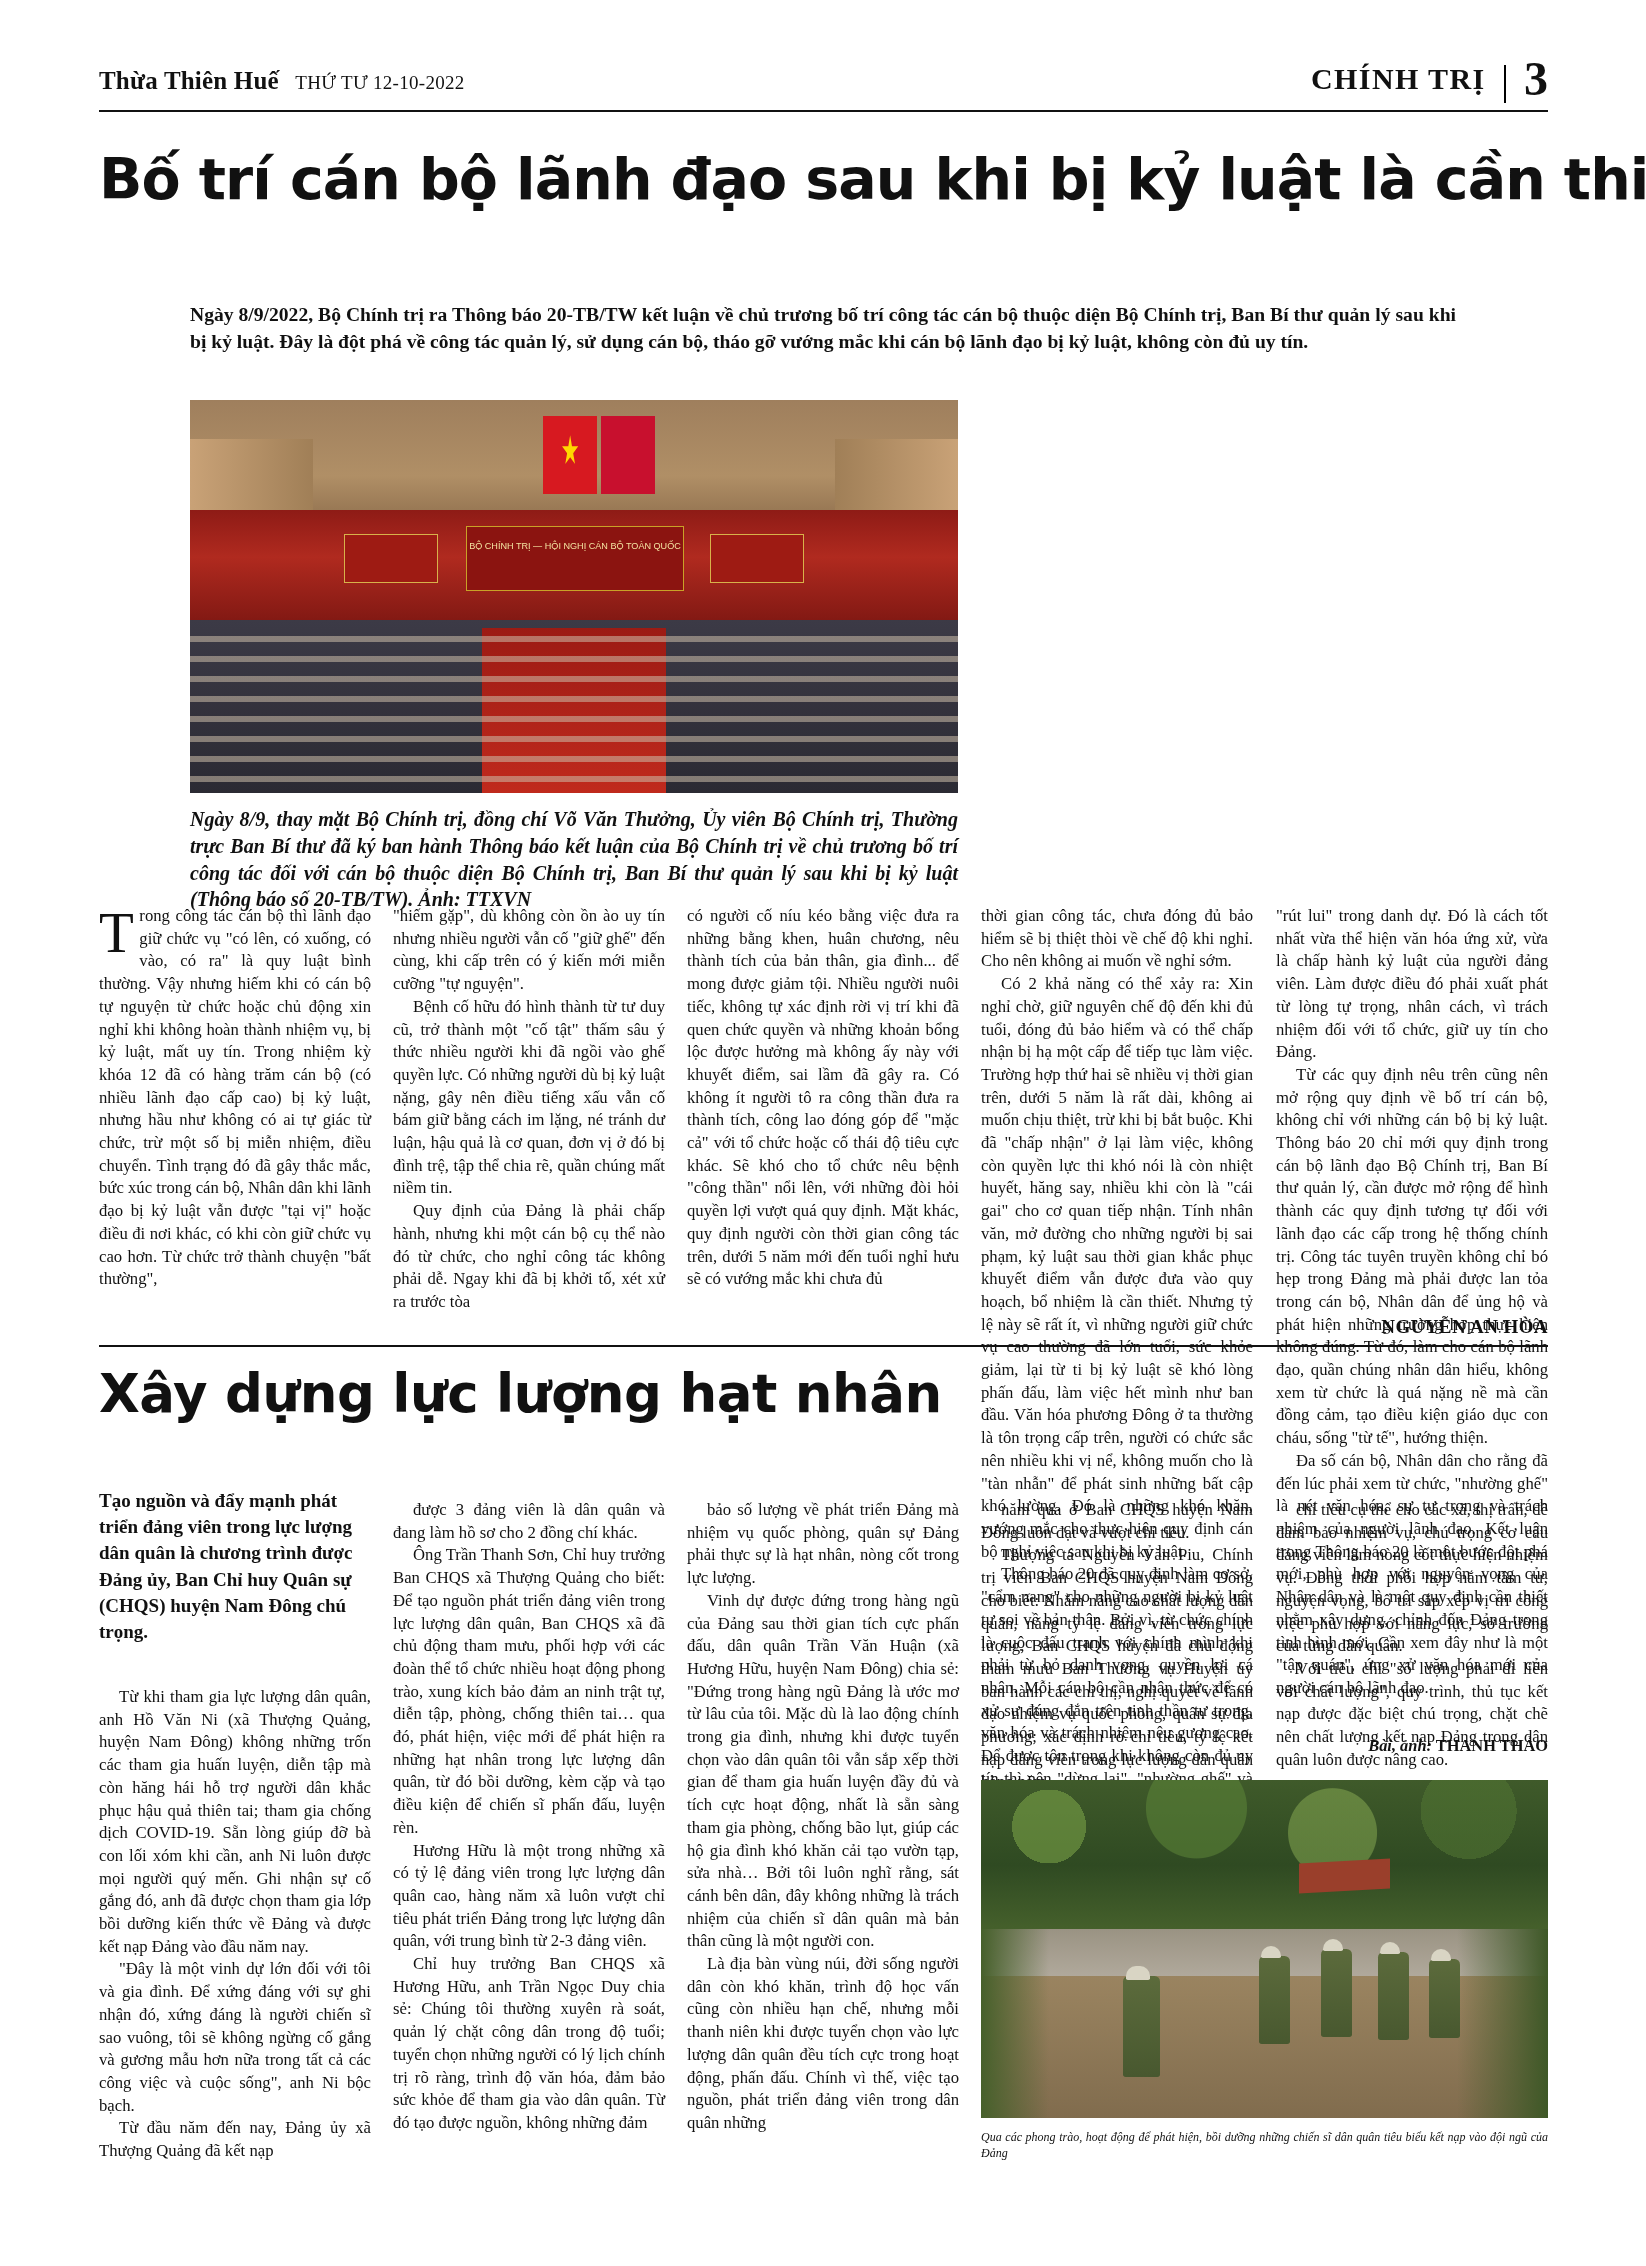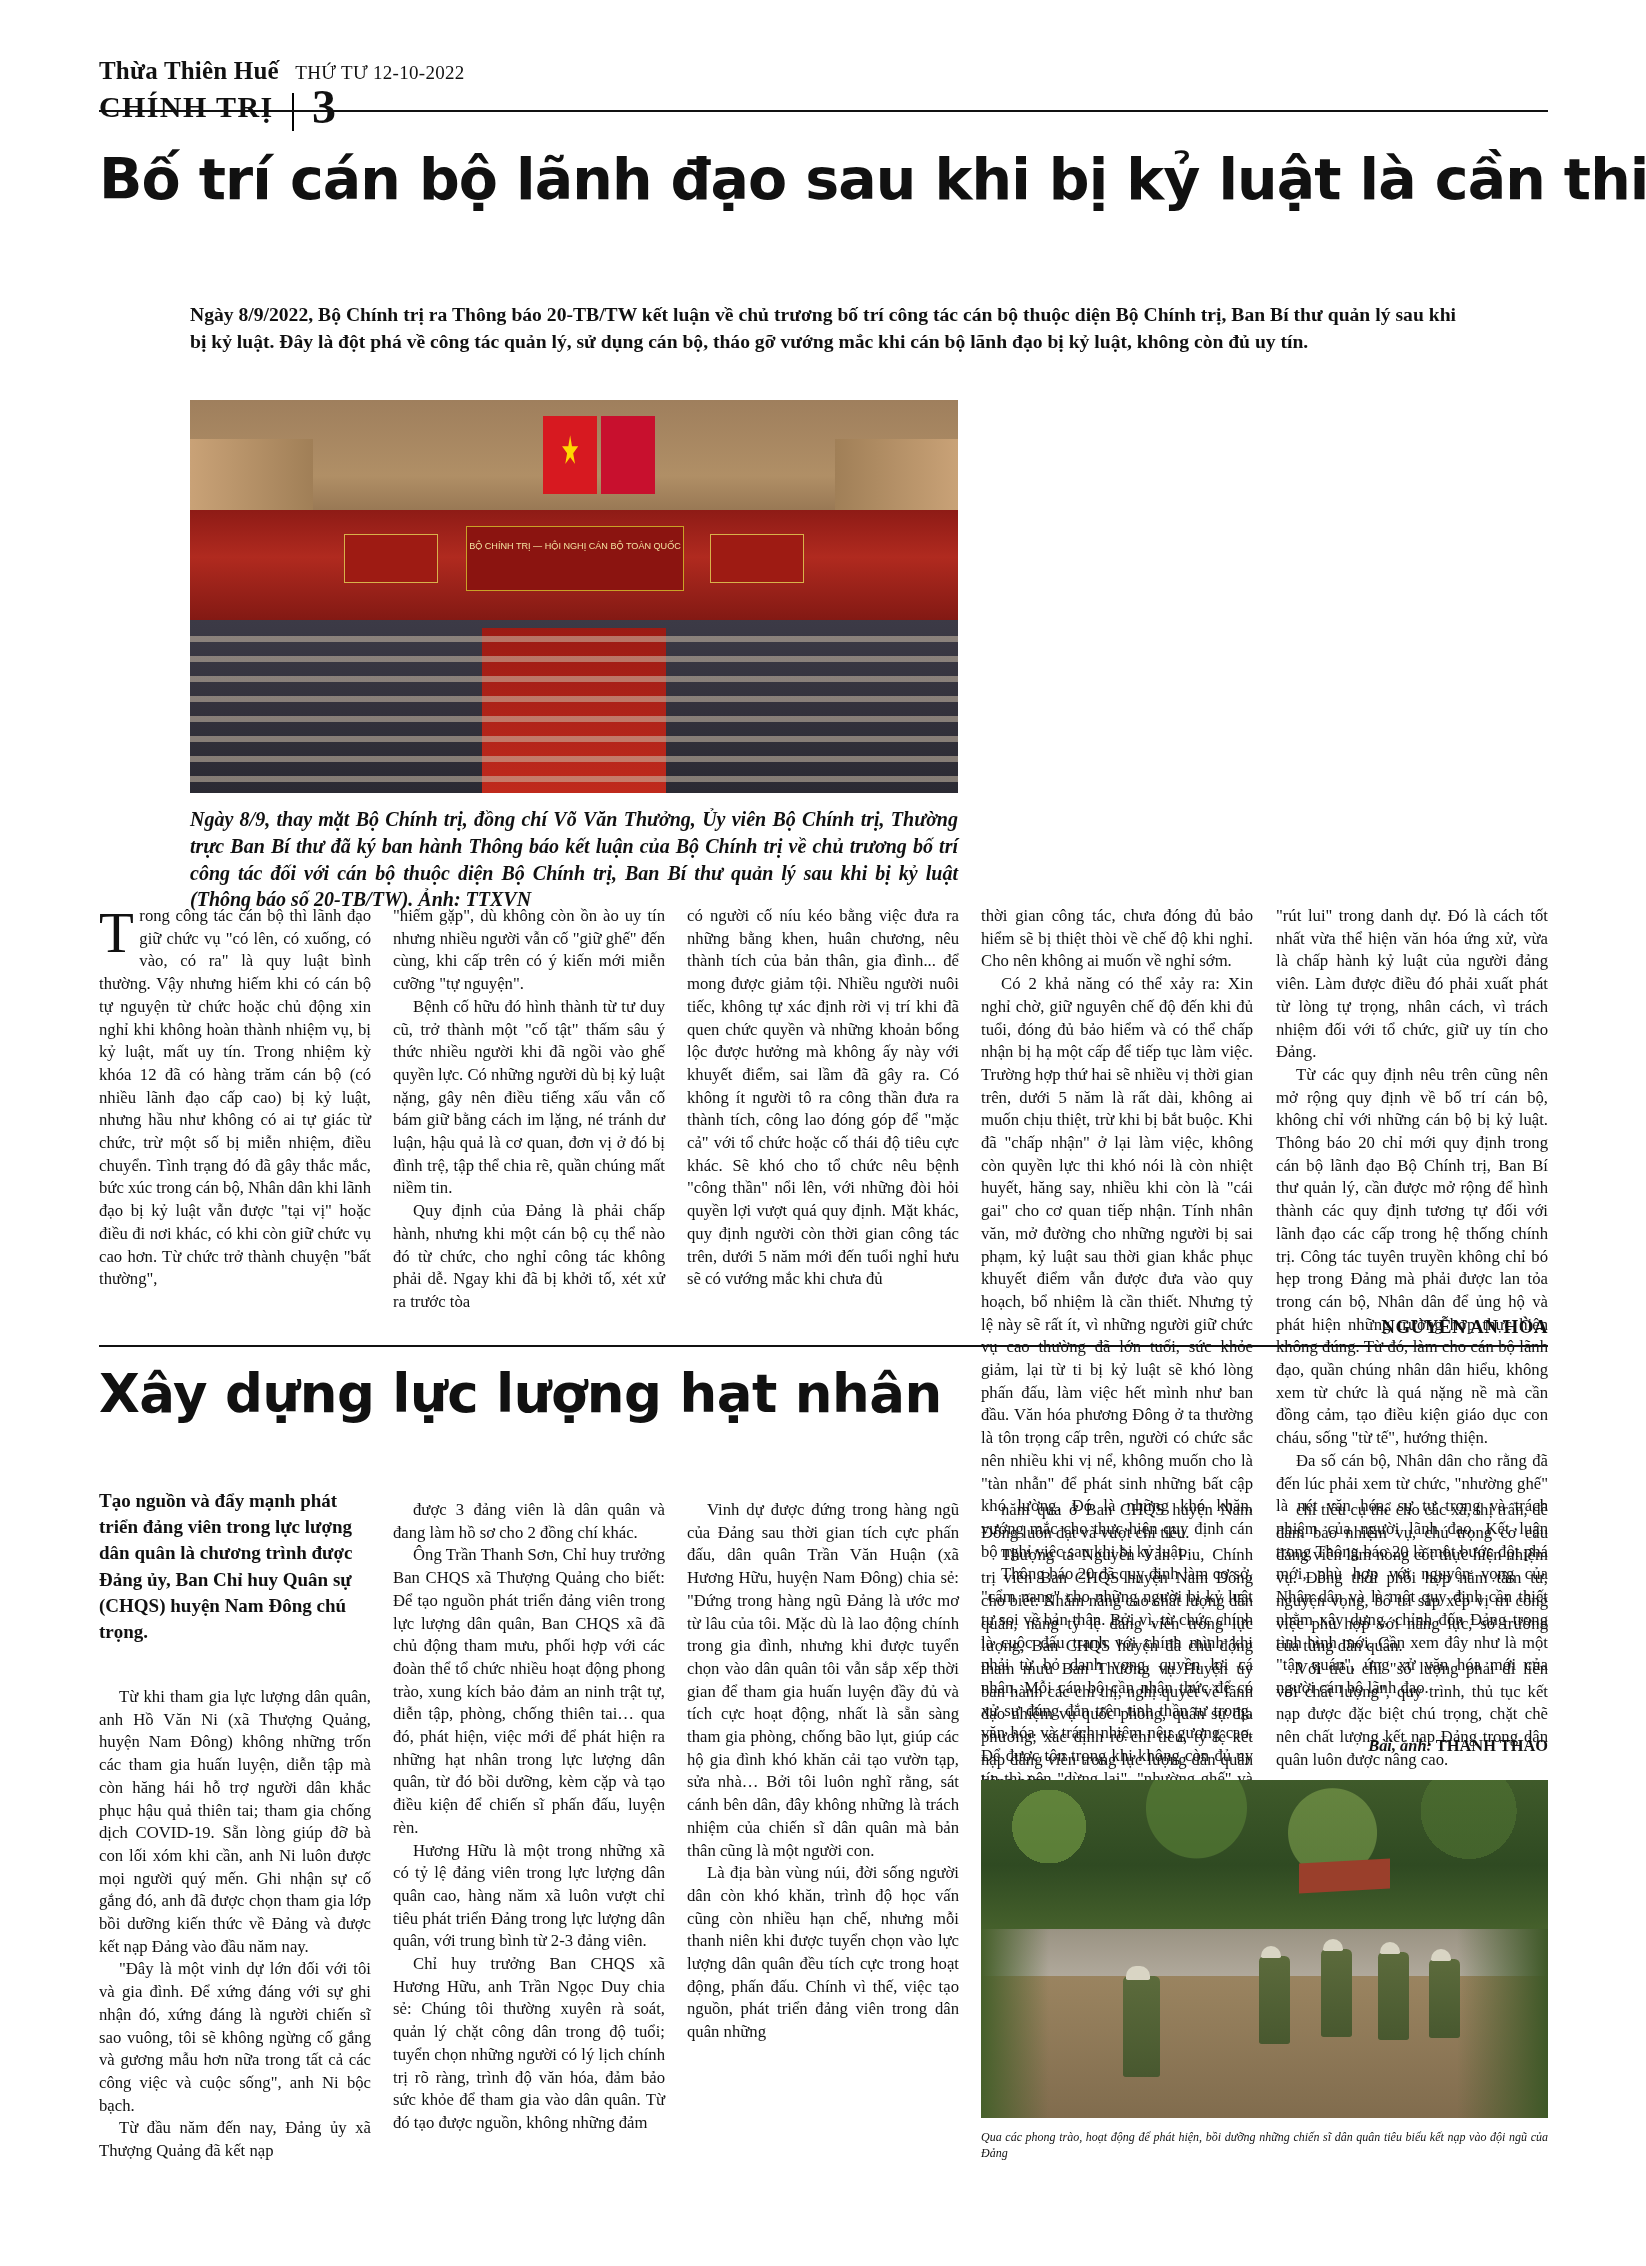--- a/index.html
+++ b/index.html
@@ -25,21 +25,20 @@
 
   
   .masthead {
     position: absolute;
     left: 99px;
     top: 57px;
     width: 1449px;
     display: flex;
     align-items: baseline;
     justify-content: space-between;
-    flex-direction: column;
   }
   .masthead-left {
     display: flex;
     align-items: baseline;
     gap: 16.4px;
   }
   .paper-name {
     font-family: "Liberation Serif", serif;
     font-weight: bold;
     font-size: 25px;
@@ -437,20 +436,21 @@
   </div>
 
   <div class="a2-col" id="a2c2">
     <p class="first">được 3 đảng viên là dân quân và đang làm hồ sơ cho 2 đồng chí khác.</p>
     <p>Ông Trần Thanh Sơn, Chỉ huy trưởng Ban CHQS xã Thượng Quảng cho biết: Để tạo nguồn phát triển đảng viên trong lực lượng dân quân, Ban CHQS xã đã chủ động tham mưu, phối hợp với các đoàn thể tổ chức nhiều hoạt động phong trào, xung kích bảo đảm an ninh trật tự, diễn tập, phòng, chống thiên tai… qua đó, phát hiện, việc mới để phát hiện ra những hạt nhân trong lực lượng dân quân, từ đó bồi dưỡng, kèm cặp và tạo điều kiện để chiến sĩ phấn đấu, luyện rèn.</p>
     <p>Hương Hữu là một trong những xã có tỷ lệ đảng viên trong lực lượng dân quân cao, hàng năm xã luôn vượt chỉ tiêu phát triển Đảng trong lực lượng dân quân, với trung bình từ 2-3 đảng viên.</p>
     <p>Chỉ huy trưởng Ban CHQS xã Hương Hữu, anh Trần Ngọc Duy chia sẻ: Chúng tôi thường xuyên rà soát, quản lý chặt công dân trong độ tuổi; tuyển chọn những người có lý lịch chính trị rõ ràng, trình độ văn hóa, đảm bảo sức khỏe để tham gia vào dân quân. Từ đó tạo được nguồn, không những đảm</p>
   </div>
 
   <div class="a2-col" id="a2c3">
+    <p class="first">bảo số lượng về phát triển Đảng mà nhiệm vụ quốc phòng, quân sự Đảng phải thực sự là hạt nhân, nòng cốt trong lực lượng.</p>
     <p>Vinh dự được đứng trong hàng ngũ của Đảng sau thời gian tích cực phấn đấu, dân quân Trần Văn Huận (xã Hương Hữu, huyện Nam Đông) chia sẻ: "Đứng trong hàng ngũ Đảng là ước mơ từ lâu của tôi. Mặc dù là lao động chính trong gia đình, nhưng khi được tuyển chọn vào dân quân tôi vẫn sắp xếp thời gian để tham gia huấn luyện đầy đủ và tích cực hoạt động, nhất là sẵn sàng tham gia phòng, chống bão lụt, giúp các hộ gia đình khó khăn cải tạo vườn tạp, sửa nhà… Bởi tôi luôn nghĩ rằng, sát cánh bên dân, đây không những là trách nhiệm của chiến sĩ dân quân mà bản thân cũng là một người con.</p>
     <p>Là địa bàn vùng núi, đời sống người dân còn khó khăn, trình độ học vấn cũng còn nhiều hạn chế, nhưng mỗi thanh niên khi được tuyển chọn vào lực lượng dân quân đều tích cực trong hoạt động, phấn đấu. Chính vì thế, việc tạo nguồn, phát triển đảng viên trong dân quân những</p>
   </div>
 
   <div class="a2-col" id="a2c4">
     <p class="first">năm qua ở Ban CHQS huyện Nam Đông luôn đạt và vượt chỉ tiêu.</p>
     <p>Thượng tá Nguyễn Văn Piu, Chính trị viên Ban CHQS huyện Nam Đông cho biết: Nhằm nâng cao chất lượng dân quân, năng tỷ lệ đảng viên trong lực lượng, Ban CHQS huyện đã chủ động tham mưu Ban Thường vụ Huyện ủy ban hành các chỉ thị, nghị quyết về lãnh đạo nhiệm vụ quốc phòng, quân sự địa phương; xác định rõ chỉ tiêu, tỷ lệ kết nạp đảng viên trong lực lượng dân quân hàng năm.</p>
     <p>Trên cơ sở đó, hằng năm giao</p>
   </div>
 

